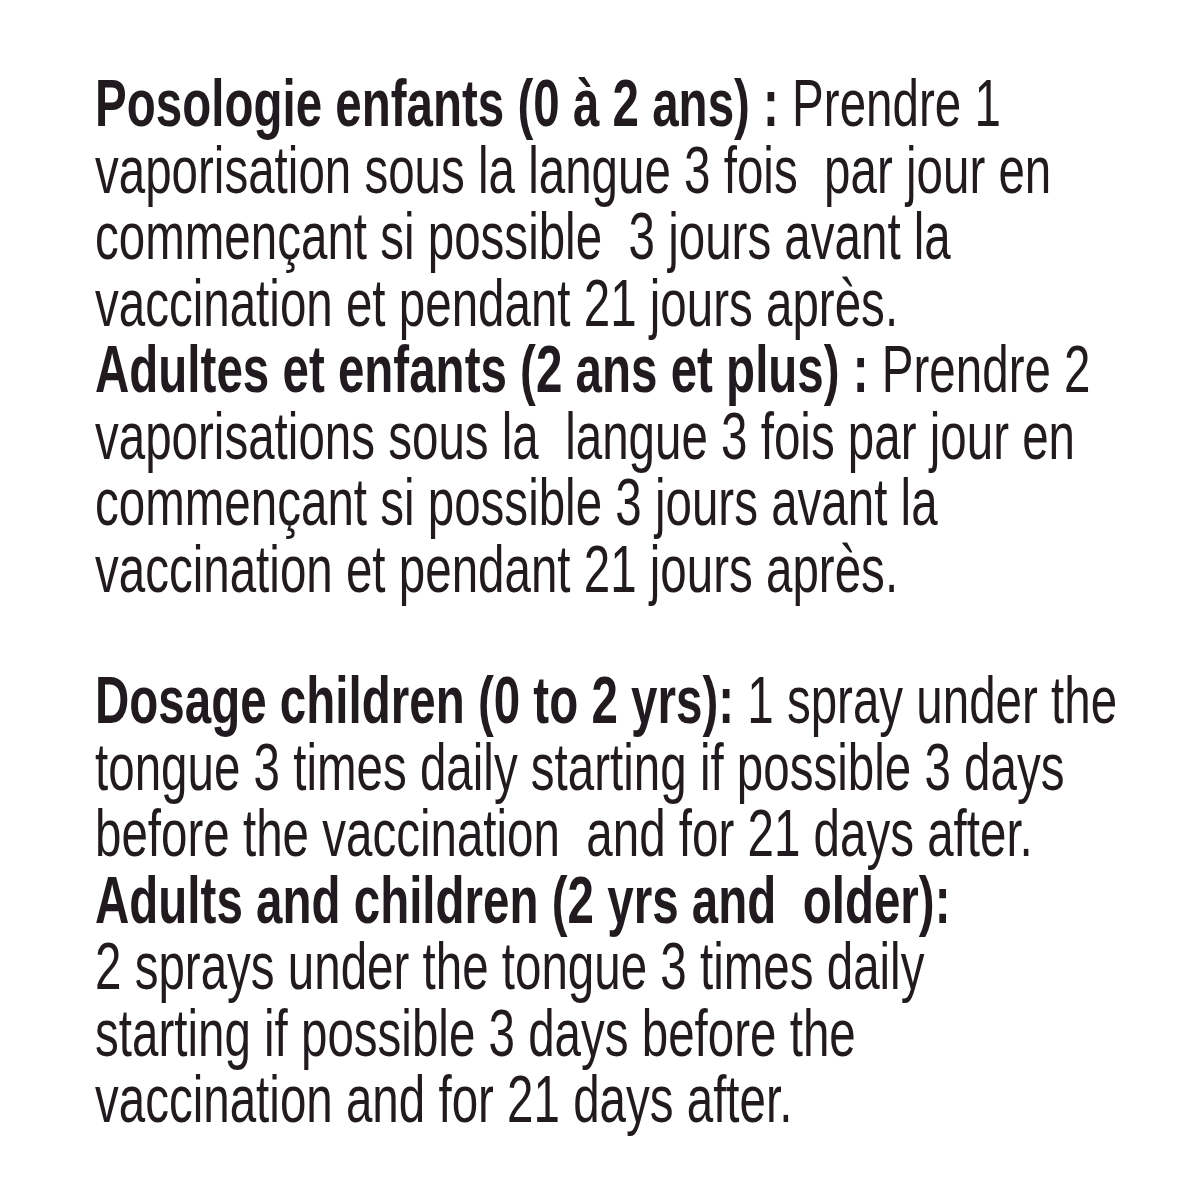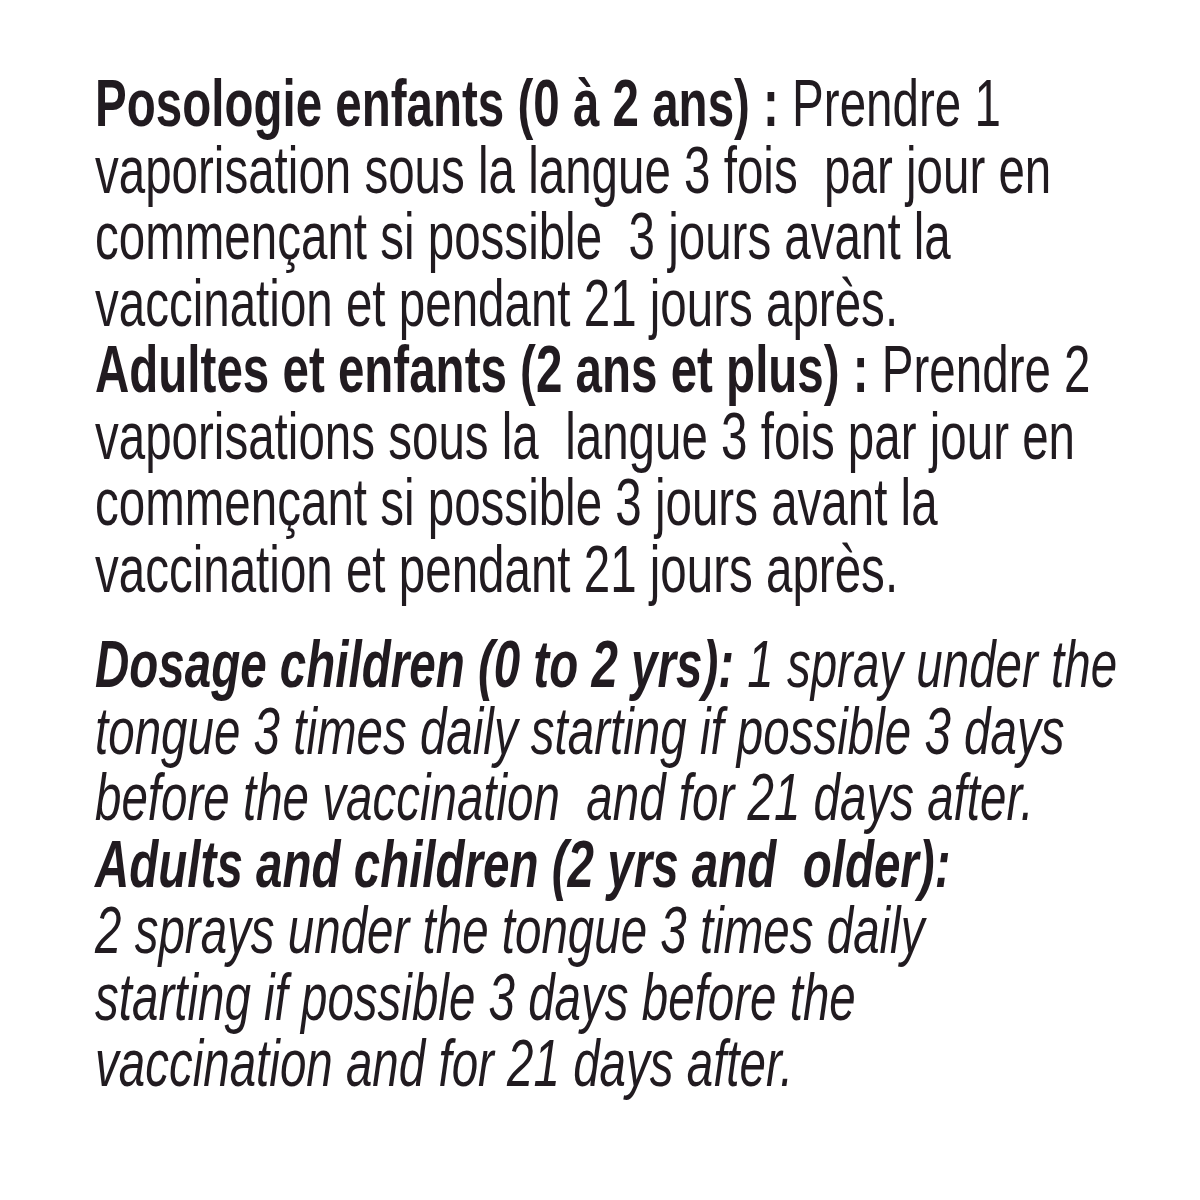--- a/index.html
+++ b/index.html
@@ -28,22 +28,21 @@
     line-height: 66.5px;
     font-weight: 400;
     letter-spacing: 0;
     transform: scaleX(0.72);   
     transform-origin: 0 50%;
   }
   .line .b {
     font-weight: 700;
   }
   .section-en {
-    margin-top: 29px;          
-    font-style: italic;
+    margin-top: 65px;          
   }
 </style>
 </head>
 <body>
 
 <div class="page">
   <div class="text-block">
 
     <section class="section-fr">
       <div class="line"><span class="b">Posologie enfants (0 à 2 ans) :</span><span class="r"> Prendre 1</span></div>

